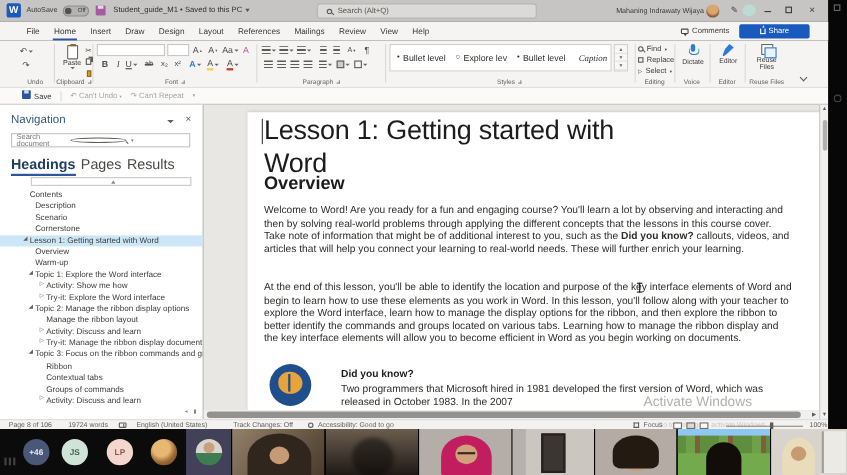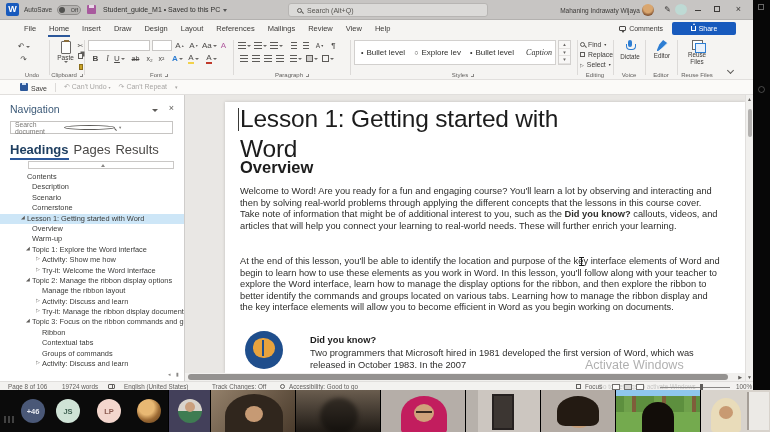--- a/index.html
+++ b/index.html
@@ -491,21 +491,21 @@
         <div class="nav-item lvl1 exp">
           <span class="tri"></span>
           <span>Topic 1: Explore the Word interface</span>
         </div>
         <div class="nav-item lvl2 col">
           <span class="tri"></span>
           <span>Activity: Show me how</span>
         </div>
         <div class="nav-item lvl2 col">
           <span class="tri"></span>
-          <span>Try-it: Welcome the Word interface</span>
+          <span>Try-it: Explore the Word interface</span>
         </div>
         <div class="nav-item lvl1 exp">
           <span class="tri"></span>
           <span>Topic 2: Manage the ribbon display options</span>
         </div>
         <div class="nav-item lvl2">
           <span class="tri"></span>
           <span>Manage the ribbon layout</span>
         </div>
         <div class="nav-item lvl2 col">

